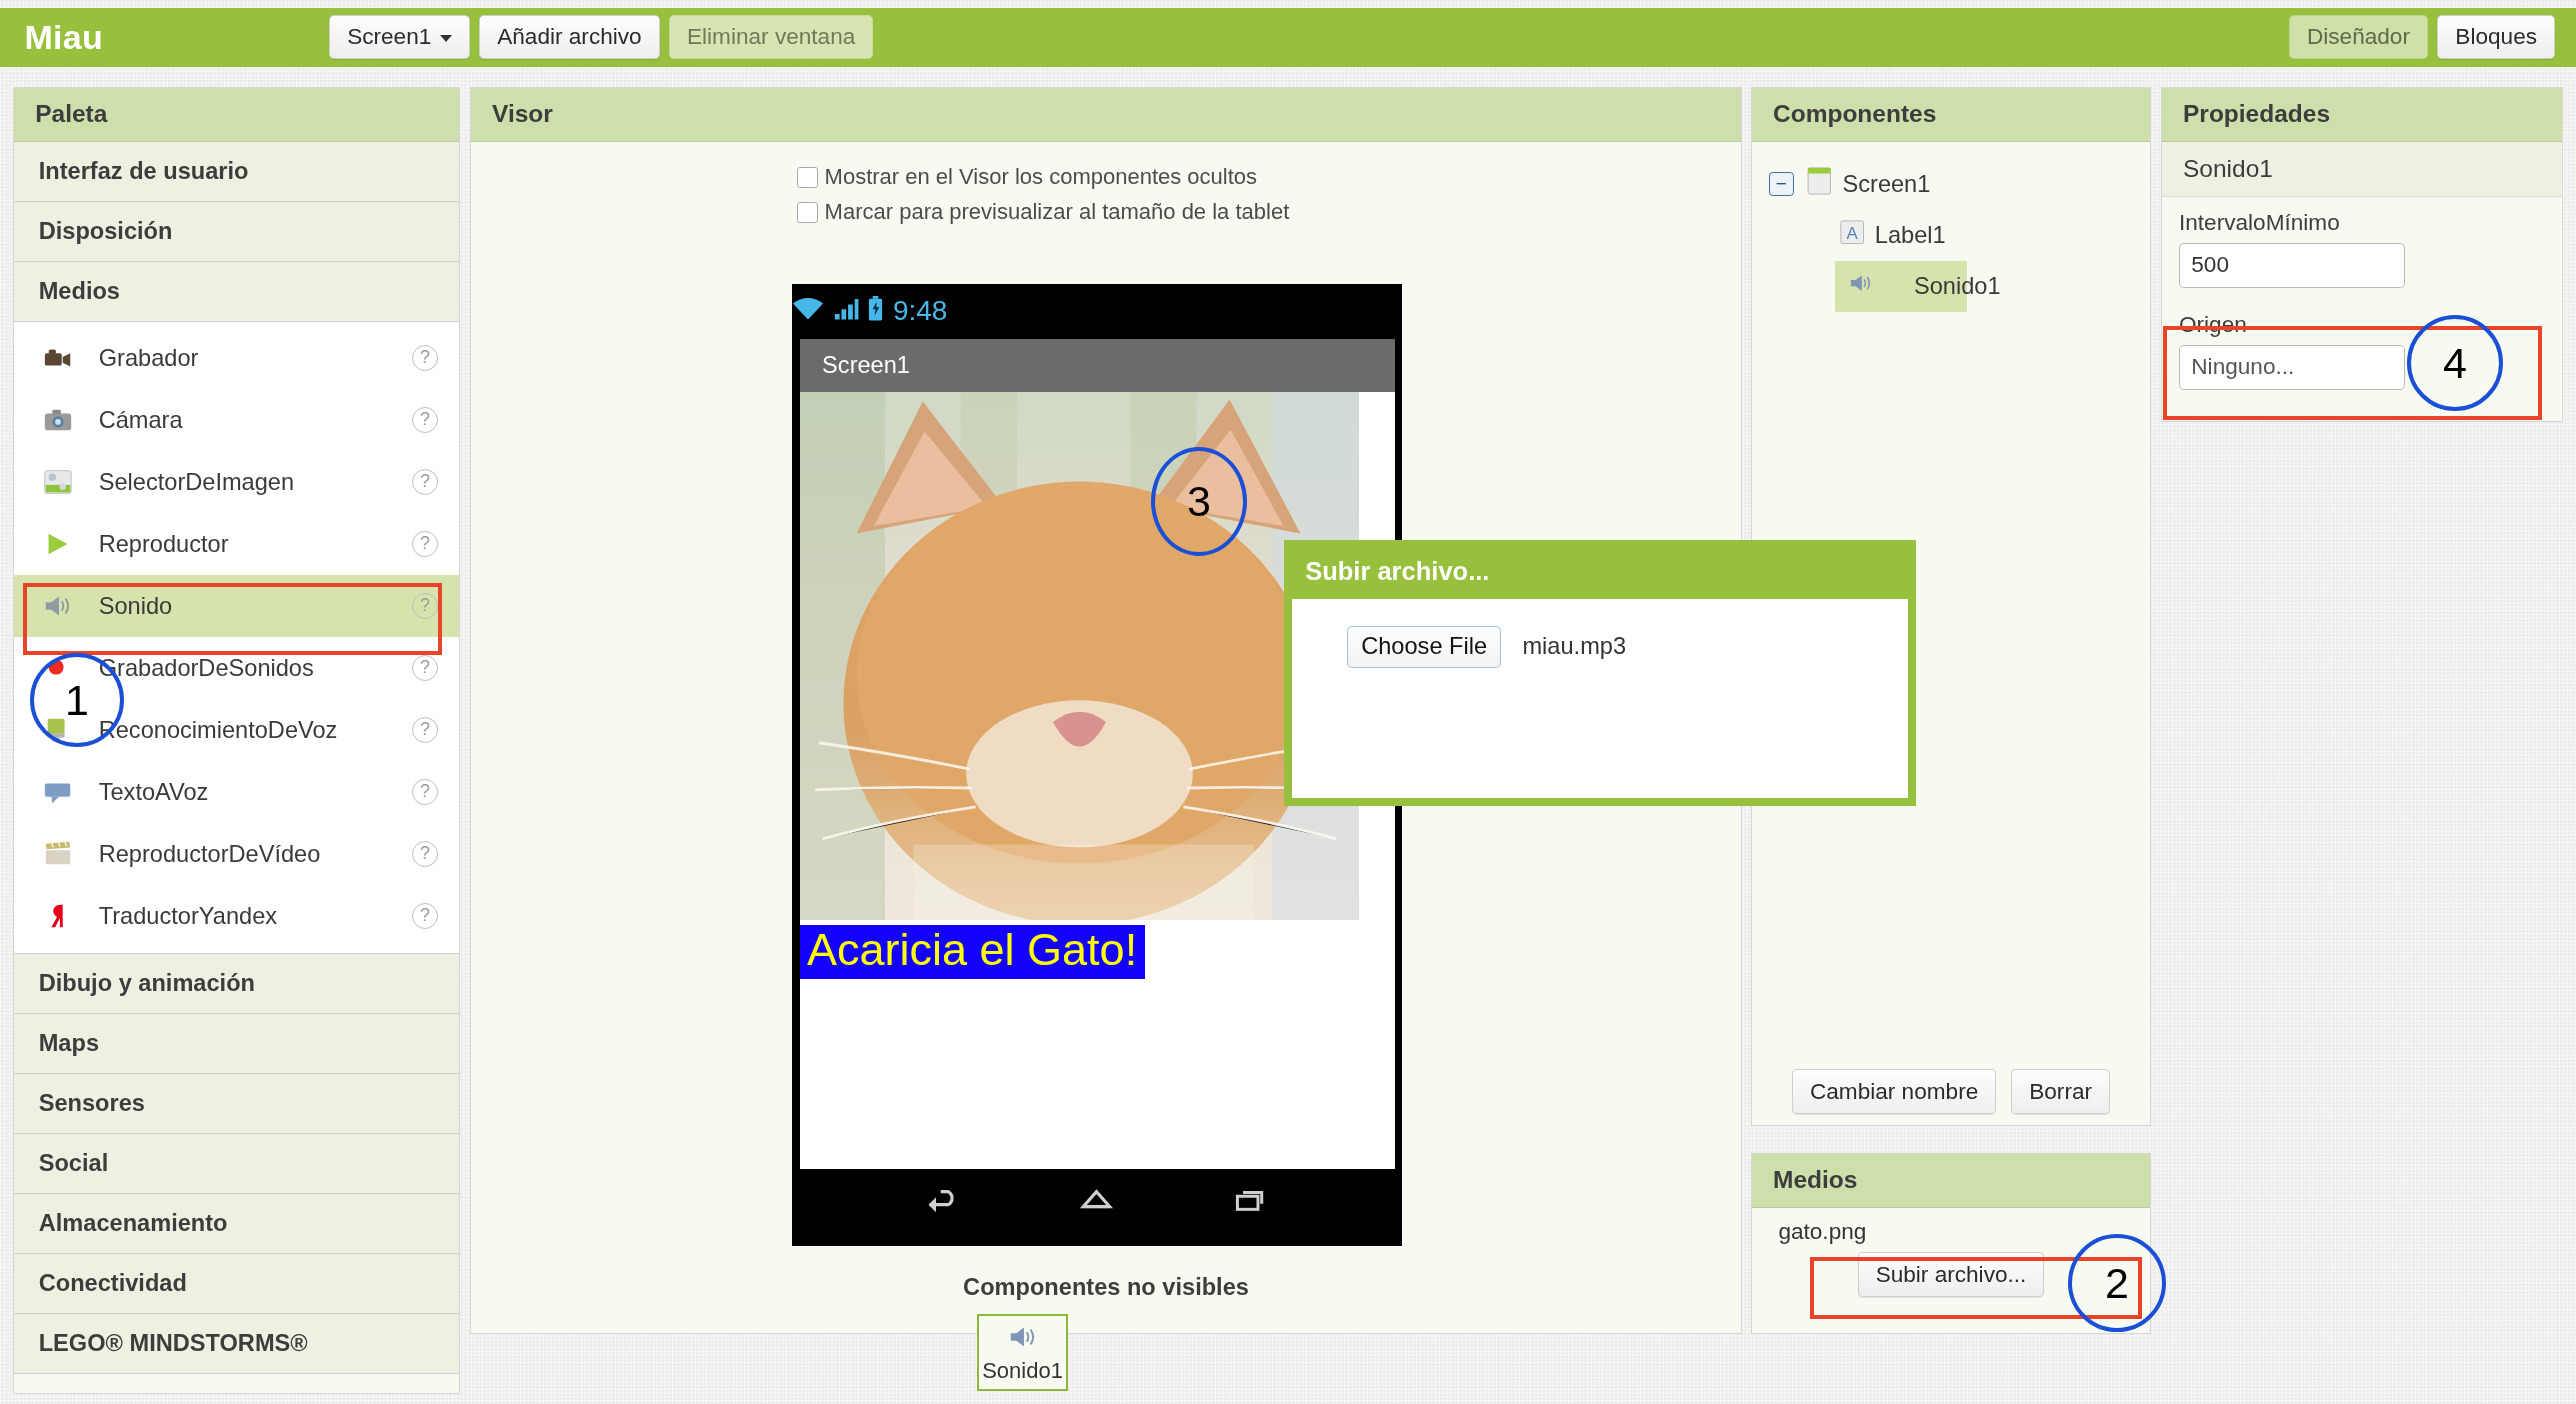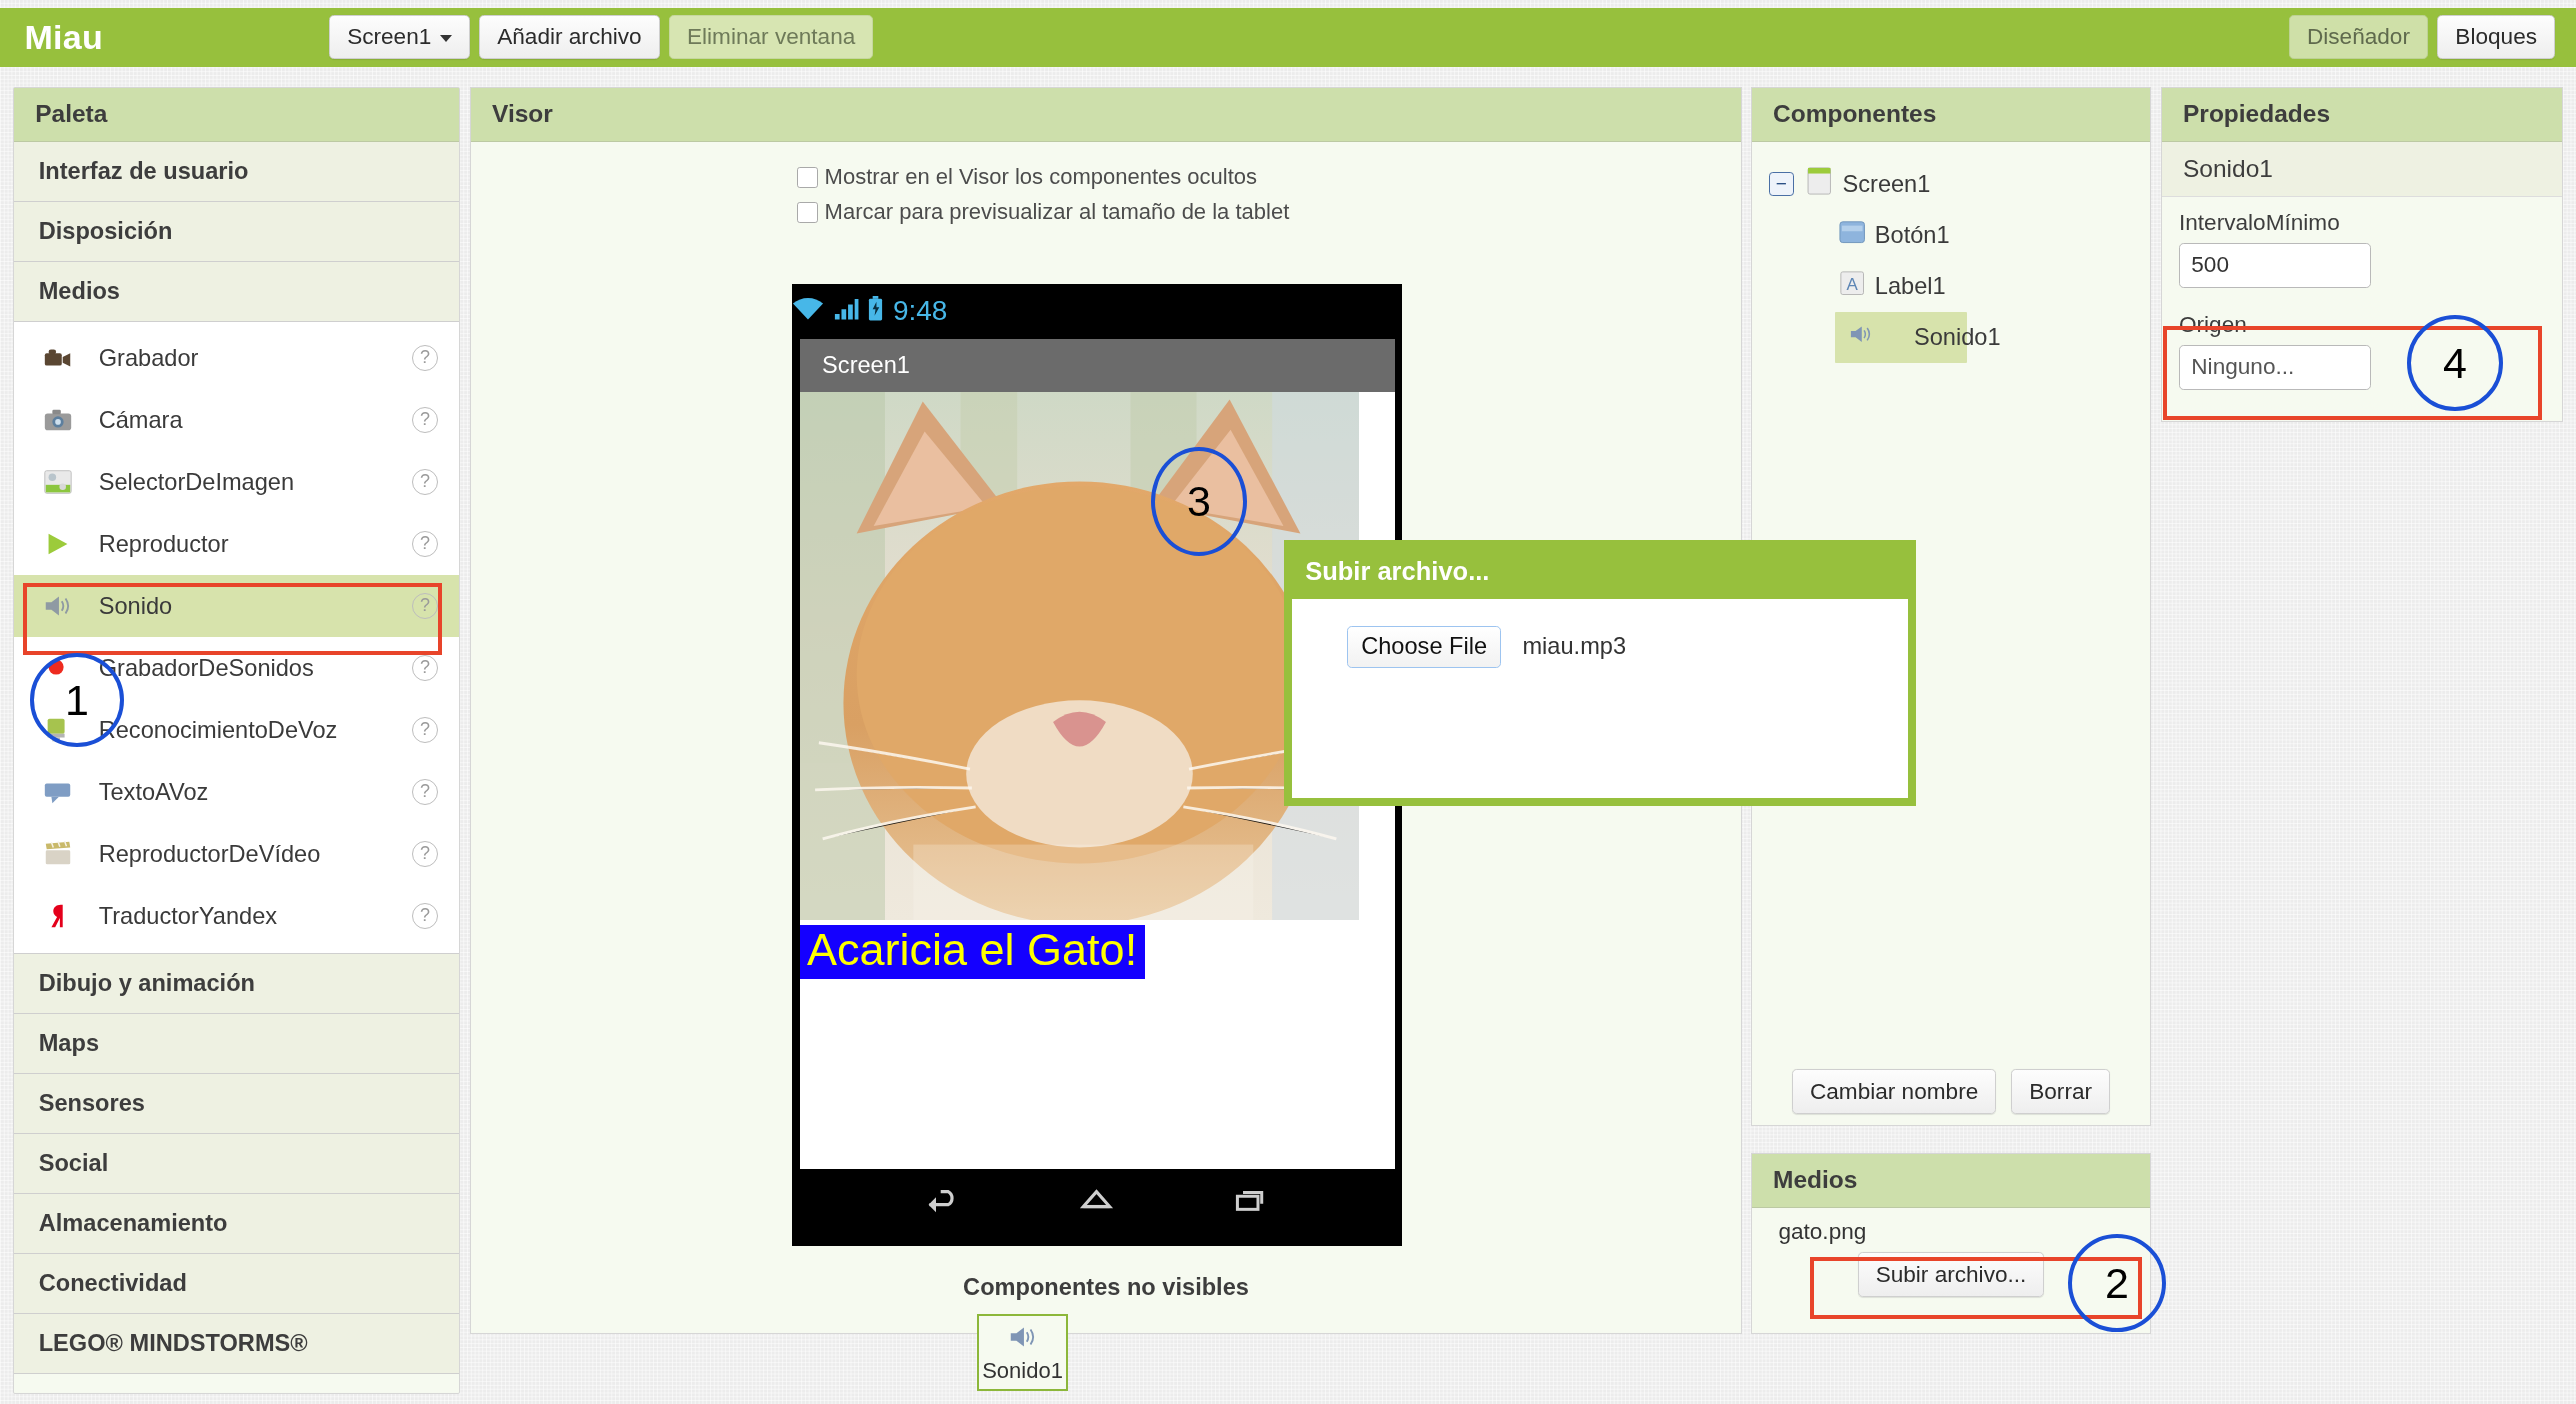--- a/index.html
+++ b/index.html
@@ -131,21 +131,21 @@
 
   
   #medios-panel { left: 1751px; top: 1153px; width: 400px; height: 181px; }
   #media-file { font-size: 22.6px; color:#333; padding: 11.3px 0 5.7px 26.4px; }
 
   
   #propiedades { left: 2161px; top: 87px; width: 402px; height: 335px; }
   #prop-subject { background:#eef1e2; font-size:24.5px; color:#3d3d3d; padding: 13.2px 21px; border-bottom:0.9px solid #ddd; }
   .prop-label { font-size: 22.6px; color:#3d3d3d; padding: 13.2px 0 6.6px 17px; }
   .prop-input {
-    display:block; margin-left: 17px; width: 192px; height: 45px;
+    display:block; margin-left: 17px; width: 226px; height: 45px;
     border:0.9px solid #b9b9b9; border-radius:4.7px; background:#fff;
     font-size: 22.6px; color:#333; padding: 0 11.3px;
     font-family:"Liberation Sans", sans-serif;
   }
   .prop-input.placeholderish { color:#555; }
 
   
   .red-box { position: absolute; border: 4.7px solid #e8442a; z-index: 40; pointer-events:none; }
   .blue-circle {
     position: absolute; border: 4.7px solid #1a4fd6; border-radius: 50%;
@@ -438,29 +438,20 @@
       <span class="expander">−</span>
       <span style="margin-right:11.3px;">
         <svg width="24.5" height="28" viewBox="0 0 26 30">
             <rect x="1" y="1" width="24" height="28" rx="2" fill="#ededed" stroke="#b4b4b4"></rect>
             <rect x="1" y="1" width="24" height="6" fill="#9ccb3b"></rect>
           </svg>
       </span>
       <span>Screen1</span>
     </div>
 
-    <div class="tree-row" style="padding-left: 87px;">
-      <span style="margin-right:9.4px;">
-        <svg width="26.4" height="26.4" viewBox="0 0 28 28">
-            <rect x="1" y="3" width="26" height="22" rx="3" fill="#8eb4dd" stroke="#6e94bb"></rect>
-            <path d="M3 7h22v6H3z" fill="#bdd6ef" opacity=".8"></path>
-          </svg>
-      </span>
-      <span>Botón1</span>
-    </div>
 
     <div class="tree-row" style="padding-left: 87px;">
       <span style="margin-right:9.4px;">
         <svg width="26.4" height="26.4" viewBox="0 0 28 28" style="font-size:25px">
             <rect x="2" y="2" width="24" height="24" rx="2" fill="#ededed" stroke="#b4b4b4"></rect>
             <text x="14" y="21" font-size="18" font-family="Liberation Sans, sans-serif" fill="#5d86b5" text-anchor="middle">A</text>
           </svg>
       </span>
       <span>Label1</span>
     </div>

